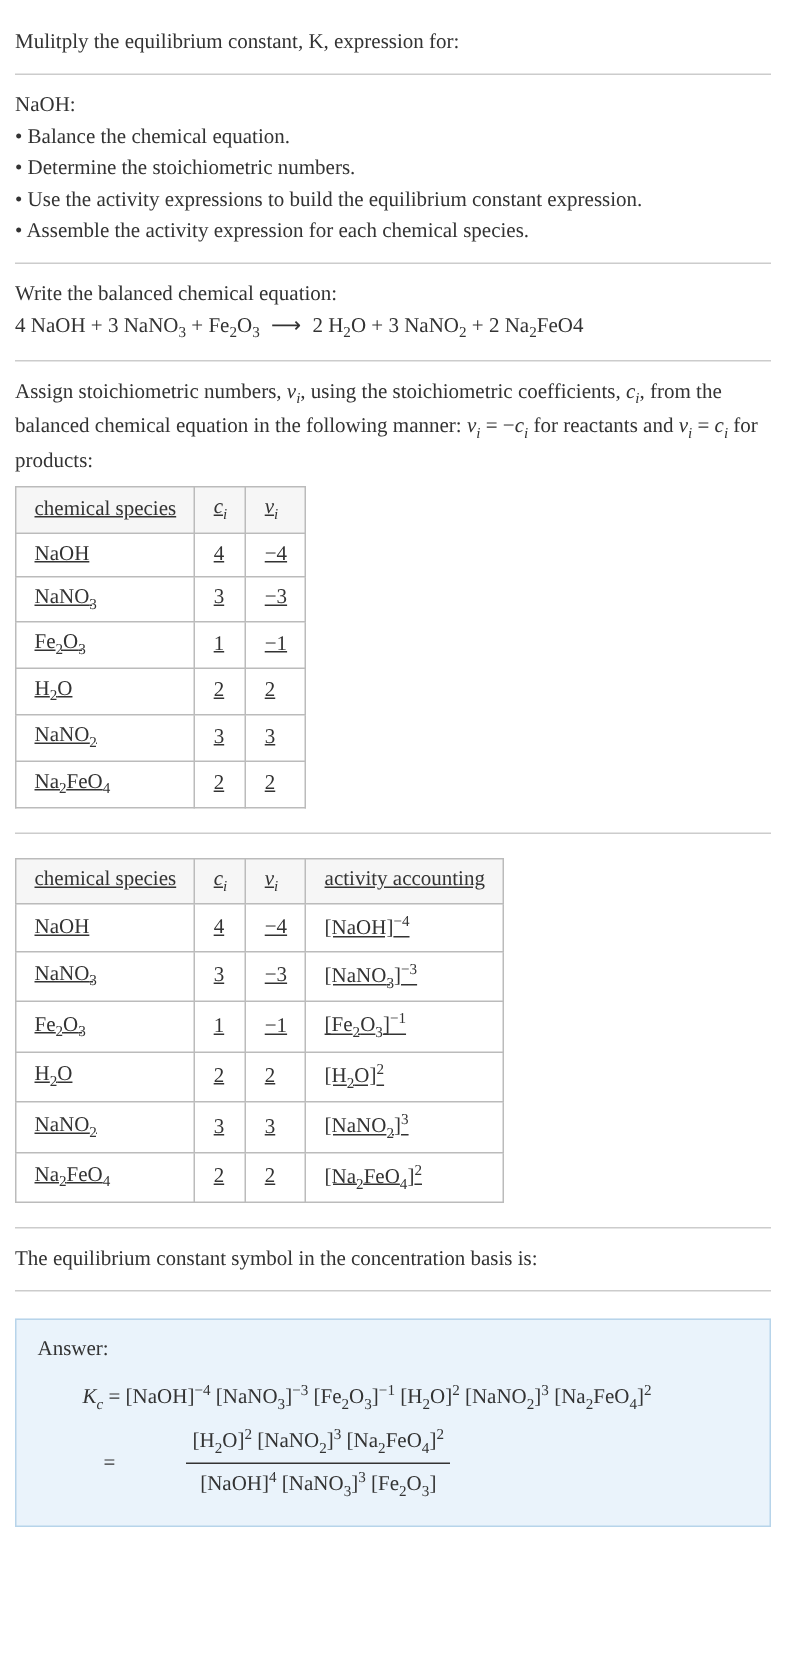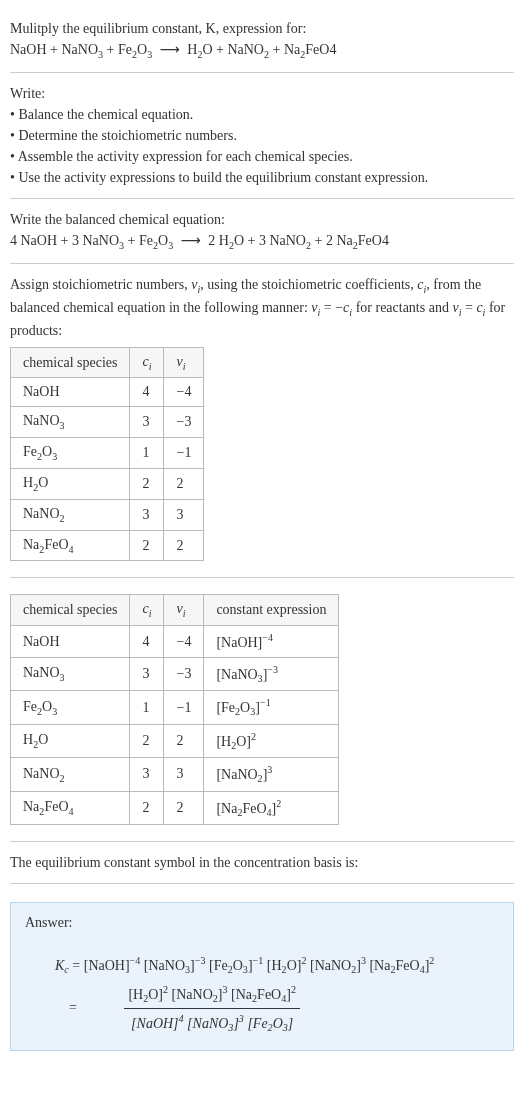--- a/index.html
+++ b/index.html
@@ -4,51 +4,46 @@
   <style>
     * { margin: 0; padding: 0; box-sizing: border-box; }
     body { font-family: Georgia, 'Times New Roman', serif; font-size: 14px; color: #333; background: #fff; width: 524px; padding: 8px 10px; }
     .section { padding: 10px 0; border-bottom: 1px solid #ccc; }
     .section:last-child { border-bottom: none; }
     .line { line-height: 1.5; }
     .sub { font-size: 0.72em; vertical-align: sub; }
     .sup { font-size: 0.72em; vertical-align: super; }
     .italic { font-style: italic; }
     table { border-collapse: collapse; margin: 6px 0; }
-    th, td { border: 1px solid #bbb; padding: 6px 12px; text-align: left; font-weight: normal; }
+    th, td { border: 1px solid #bbb; padding: 6px 12px; text-align: left; font-weight: normal; text-decoration: underline; }
     th { background: #f6f6f6; }
     .answer-box { background: #eaf3fb; border: 1px solid #b7d4ea; padding: 12px 14px; margin-top: 8px; }
-    .answer-title { margin-bottom: 20px; }
+    .answer-title { margin-bottom: 10px; }
     .eq { line-height: 1.9; }
     .frac { display: inline-block; vertical-align: middle; text-align: center; margin-left: 44px; }
     .frac .num { display: block; border-bottom: 1px solid #333; padding: 0 4px; }
-    .frac .den { display: block; padding: 0 4px; font-style: italic; }
+    .frac .den { display: block; padding: 0 4px; }
     .indent { padding-left: 30px; }
     .arrow { display: inline-block; padding: 0 4px; }
   </style>
 </head>
 <body>
 
 <div class="section">
   <div class="line">
     <span>Mulitply the equilibrium constant, K, expression for:</span>
   </div>
-  <div class="line">
-    <span>NaOH + NaNO</span><span class="sub">3</span><span> + Fe</span><span class="sub">2</span><span>O</span><span class="sub">3</span>
-    <span class="arrow">⟶</span>
-    <span>H</span><span class="sub">2</span><span>O + NaNO</span><span class="sub">2</span><span> + Na</span><span class="sub">2</span><span>FeO4</span>
-  </div>
 </div>
 
 <div class="section">
-  <div class="line">Write:</div>
+  <div class="line">NaOH:</div>
   <div class="line">• Balance the chemical equation.</div>
   <div class="line">• Determine the stoichiometric numbers.</div>
+  <div class="line">• Use the activity expressions to build the equilibrium constant expression.</div>
   <div class="line">• Assemble the activity expression for each chemical species.</div>
-  <div class="line">• Use the activity expressions to build the equilibrium constant expression.</div>
 </div>
 
 <div class="section">
   <div class="line">Write the balanced chemical equation:</div>
   <div class="line">
     <span>4 NaOH + 3 NaNO</span><span class="sub">3</span><span> + Fe</span><span class="sub">2</span><span>O</span><span class="sub">3</span>
     <span class="arrow">⟶</span>
     <span>2 H</span><span class="sub">2</span><span>O + 3 NaNO</span><span class="sub">2</span><span> + 2 Na</span><span class="sub">2</span><span>FeO4</span>
   </div>
 </div>
@@ -98,21 +93,21 @@
     </table>
 </div>
 
 <div class="section">
   <table>
     <tbody>
         <tr>
       <th>chemical species</th>
       <th><span class="italic">c</span><span class="sub italic">i</span></th>
       <th><span class="italic">ν</span><span class="sub italic">i</span></th>
-      <th>constant expression</th>
+      <th>activity accounting</th>
     </tr>
     <tr>
           <td>NaOH</td>
           <td>4</td>
           <td>−4</td>
           <td><span>[NaOH]</span><span class="sup">−4</span></td>
         </tr>
     <tr>
           <td><span>NaNO</span><span class="sub">3</span></td>
           <td>3</td>

